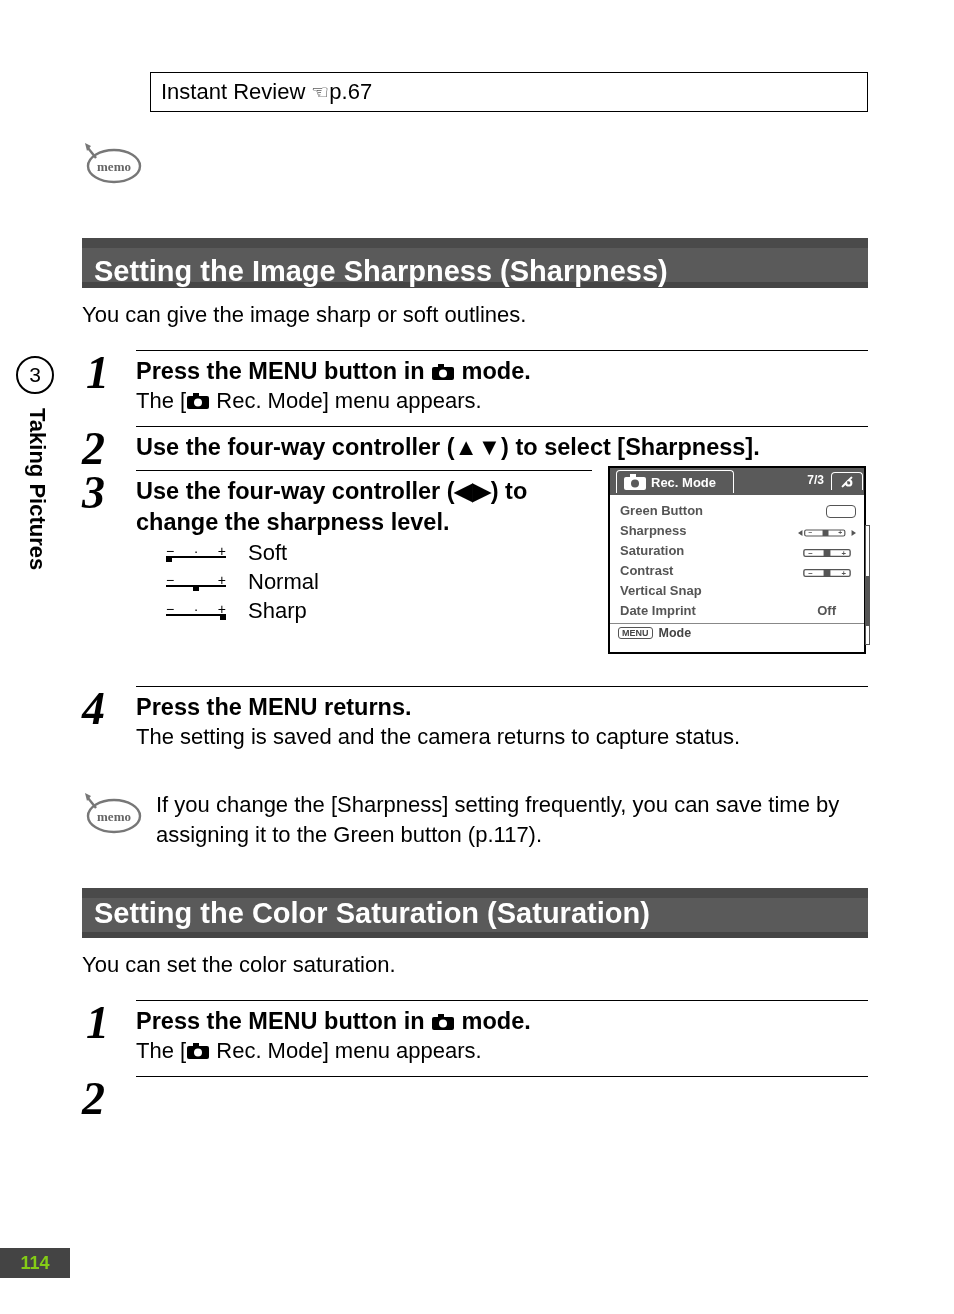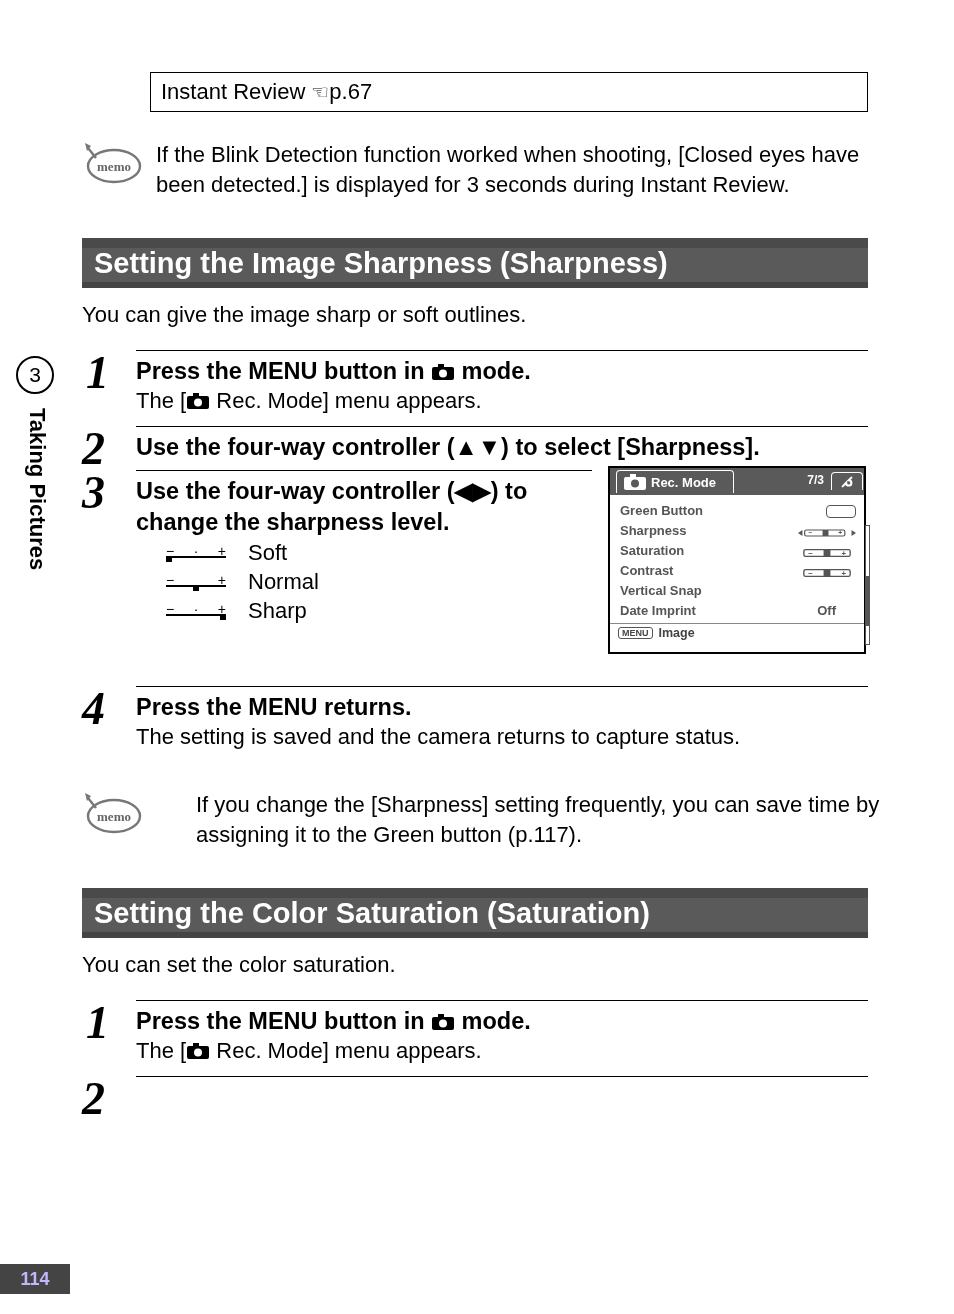--- a/index.html
+++ b/index.html
@@ -82,43 +82,42 @@
   .lcd-slider { width: 58px; height: 12px; }
   .lcd-slider svg { width: 58px; height: 12px; }
   .lcd-pill { width: 30px; height: 13px; border: 1.6px solid #555; border-radius: 4px; }
   .lcd-scroll { position: absolute; right: -6px; top: 30px; width: 5px; height: 120px; border: 1.4px solid #555; }
   .lcd-scroll-thumb { position: absolute; left: 0; right: 0; top: 50px; height: 50px; background: #555; }
 
   .lcd-footer { border-top: 1.5px solid #888; display: flex; align-items: center; font-size: 12.5px; font-weight: bold; color: #444; padding: 2px 8px; gap: 6px; }
   .menu-btn { border: 1.4px solid #555; border-radius: 3px; font-size: 9px; padding: 0 3px; }
 
   
-  .pagenum { position: absolute; left: 0; bottom: 20px; width: 70px; height: 30px; background: #444; color: #c4b5fd; font-weight: bold; font-size: 18px; display: flex; align-items: center; justify-content: center; }
+  .pagenum { position: absolute; left: 0; bottom: 36px; width: 70px; height: 30px; background: #444; color: #84cc16; font-weight: bold; font-size: 18px; display: flex; align-items: center; justify-content: center; }
 
 </style>
 </head>
 <body>
 
 <div class="page">
 
   <div class="top-box">
     <span>Instant Review </span><span class="pointer">☞</span><span>p.67</span>
   </div>
 
   <div class="memo" style="left:82px; top:140px;">
     <svg viewBox="0 0 60 44">
       <ellipse cx="32" cy="26" rx="26" ry="16" fill="none" stroke="#777" stroke-width="2.4"></ellipse>
       <path d="M6 8 L14 18" stroke="#777" stroke-width="2.4" fill="none"></path>
       <path d="M3 3 L9 6 L5 11 Z" fill="#777"></path>
       <text x="32" y="31" text-anchor="middle" font-size="13" font-weight="bold" fill="#666">memo</text>
     </svg>
   </div>
-  <div class="memo-text" style="left:156px; top:140px; width:712px;">If the Blink Detection function worked when shooting, [Closed eyes have been detected.] is displayed for 3 seconds during Instant Review.</div>
-
-  <div class="hbar" style="top:238px;">
+
+  <div class="hbar" style="top:238px;align-items:flex-end;">
     <span>Setting the Image Sharpness (Sharpness)</span>
   </div>
   <div class="intro" style="top:302px;text-align:right;">You can give the image sharp or soft outlines.</div>
 
   <div class="side-tab">
     <div class="side-circle">3</div>
     <div class="side-label-wrap">Taking Pictures</div>
   </div>
 
   <hr class="step-hr" style="top:350px;">
@@ -235,40 +234,40 @@
       <div class="lcd-row">
           <span>Date Imprint</span>
           <span style="margin-right:20px;">Off</span>
         </div>
       <div class="lcd-scroll">
           <div class="lcd-scroll-thumb"></div>
         </div>
     </div>
     <div class="lcd-footer">
       <span class="menu-btn">MENU</span>
-      <span>Image</span>
+      <span>Mode</span>
     </div>
   </div>
 
   <hr class="step-hr" style="top:686px;">
   <div class="stepnum" style="left:82px; top:686px;">4</div>
   <div class="step-title" style="top:692px;">
     <span>Press the </span><span class="menu-word">MENU</span><span> returns.</span>
   </div>
   <div class="step-body" style="top:724px;">The setting is saved and the camera returns to capture status.</div>
 
   <div class="memo" style="left:82px; top:790px;">
     <svg viewBox="0 0 60 44">
       <ellipse cx="32" cy="26" rx="26" ry="16" fill="none" stroke="#777" stroke-width="2.4"></ellipse>
       <path d="M6 8 L14 18" stroke="#777" stroke-width="2.4" fill="none"></path>
       <path d="M3 3 L9 6 L5 11 Z" fill="#777"></path>
       <text x="32" y="31" text-anchor="middle" font-size="13" font-weight="bold" fill="#666">memo</text>
     </svg>
   </div>
-  <div class="memo-text" style="left:156px; top:790px; width:712px;margin-left:40px;">If you change the [Sharpness] setting frequently, you can save time by assigning it to the Green button (p.117).</div>
+  <div class="memo-text" style="left:156px; top:790px; width:712px;">If you change the [Sharpness] setting frequently, you can save time by assigning it to the Green button (p.117).</div>
 
   <div class="hbar" style="top:888px;">
     <span>Setting the Color Saturation (Saturation)</span>
   </div>
   <div class="intro" style="top:952px;">You can set the color saturation.</div>
 
   <hr class="step-hr" style="top:1000px;">
   <div class="stepnum" style="left:86px; top:1000px;">1</div>
   <div class="step-title" style="top:1006px;">
     <span>Press the </span><span class="menu-word">MENU</span><span> button in </span><span class="camera-icon"><svg viewBox="0 0 24 18">

